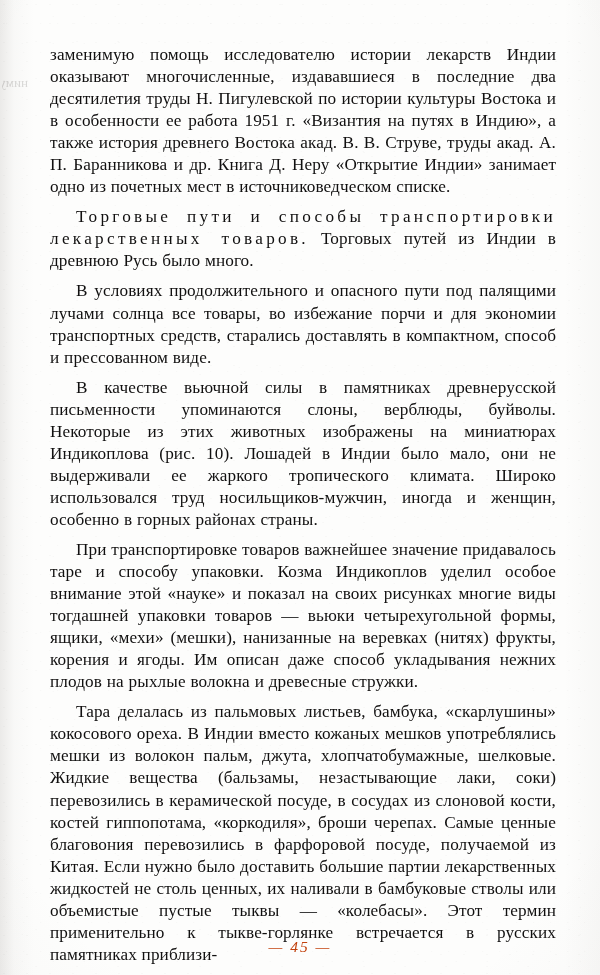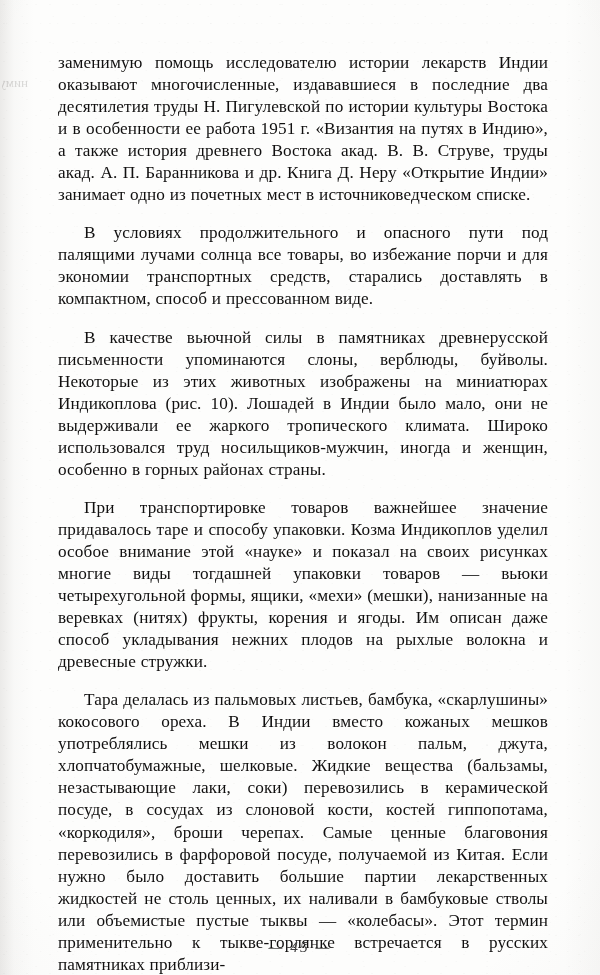--- a/index.html
+++ b/index.html
@@ -58,21 +58,21 @@
   }
 
   #text-block {
     position: absolute;
     left: 42px;
     top: 36px;
     width: 522px;
   }
 
   p.para {
-    margin: 16px;
+    margin: 8px;
     font-size: 17.2px;
     line-height: 22.05px;
     text-align: justify;
     text-align-last: left;
     letter-spacing: 0.1px;
     word-spacing: 0.4px;
     text-indent: 0;
     -webkit-font-smoothing: none;
   }
 
@@ -89,21 +89,21 @@
   #page-number {
     position: absolute;
     left: 0;
     right: 0;
     top: 938px;
     text-align: center;
     font-family: "Liberation Serif", "DejaVu Serif", serif;
     font-style: italic;
     font-size: 15.5px;
     letter-spacing: 2px;
-    color: #404040;
+    color: #c2410c;
   }
 
   
   #grain {
     position: absolute;
     inset: 0;
     pointer-events: none;
     opacity: 0.5;
     background-image:
       radial-gradient(circle at 17% 23%, rgba(60,55,50,0.06) 0.5px, transparent 1px),
@@ -119,20 +119,21 @@
 <div id="page">
 
   <div id="paper-texture"></div>
 
   <div id="bleed-through">нимую помощь иссле дователю трудов истории</div>
 
   <div id="text-block">
 
     <p class="para">заменимую помощь исследователю истории лекарств Индии оказывают многочисленные, издававшиеся в последние два десятилетия труды Н. Пигулевской по истории культуры Востока и в особенности ее работа 1951 г. «Византия на путях в Индию», а также история древнего Востока акад. В. В. Струве, труды акад. А. П. Баранникова и др. Книга Д. Неру «Открытие Индии» занимает одно из почетных мест в источниковедческом списке.</p>
 
+    <p class="para indent"><span class="spaced">Торговые пути и способы транспортировки лекарственных товаров.</span><span> Торговых путей из Индии в древнюю Русь было много.</span></p>
 
     <p class="para indent">В условиях продолжительного и опасного пути под палящими лучами солнца все товары, во избежание порчи и для экономии транспортных средств, старались доставлять в компактном, способ и прессованном виде.</p>
 
     <p class="para indent">В качестве вьючной силы в памятниках древнерусской письменности упоминаются слоны, верблюды, буйволы. Некоторые из этих животных изображены на миниатюрах Индикоплова (рис. 10). Лошадей в Индии было мало, они не выдерживали ее жаркого тропического климата. Широко использовался труд носильщиков-мужчин, иногда и женщин, особенно в горных районах страны.</p>
 
     <p class="para indent">При транспортировке товаров важнейшее значение придавалось таре и способу упаковки. Козма Индикоплов уделил особое внимание этой «науке» и показал на своих рисунках многие виды тогдашней упаковки товаров — вьюки четырехугольной формы, ящики, «мехи» (мешки), нанизанные на веревках (нитях) фрукты, корения и ягоды. Им описан даже способ укладывания нежних плодов на рыхлые волокна и древесные стружки.</p>
 
     <p class="para indent">Тара делалась из пальмовых листьев, бамбука, «скарлушины» кокосового ореха.  В Индии вместо кожаных мешков употреблялись мешки из волокон пальм, джута, хлопчатобумажные, шелковые. Жидкие вещества (бальзамы, незастывающие лаки, соки) перевозились в керамической посуде, в сосудах из слоновой кости, костей гиппопотама, «коркодиля», броши черепах.  Самые ценные благовония перевозились в фарфоровой посуде, получаемой из Китая.  Если нужно было доставить большие партии лекарственных жидкостей не столь ценных, их наливали в бамбуковые стволы или объемистые пустые тыквы — «колебасы». Этот термин применительно к тыкве-горлянке встречается в русских памятниках приблизи-</p>
 
   </div>

